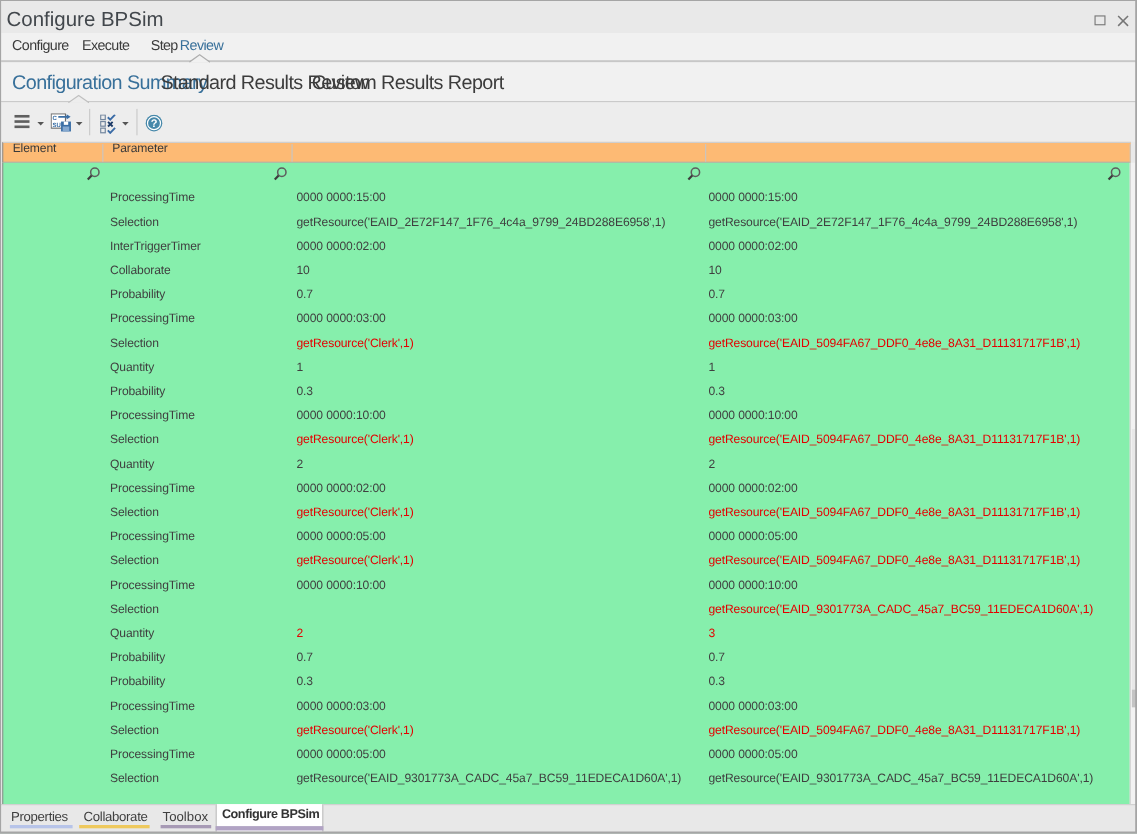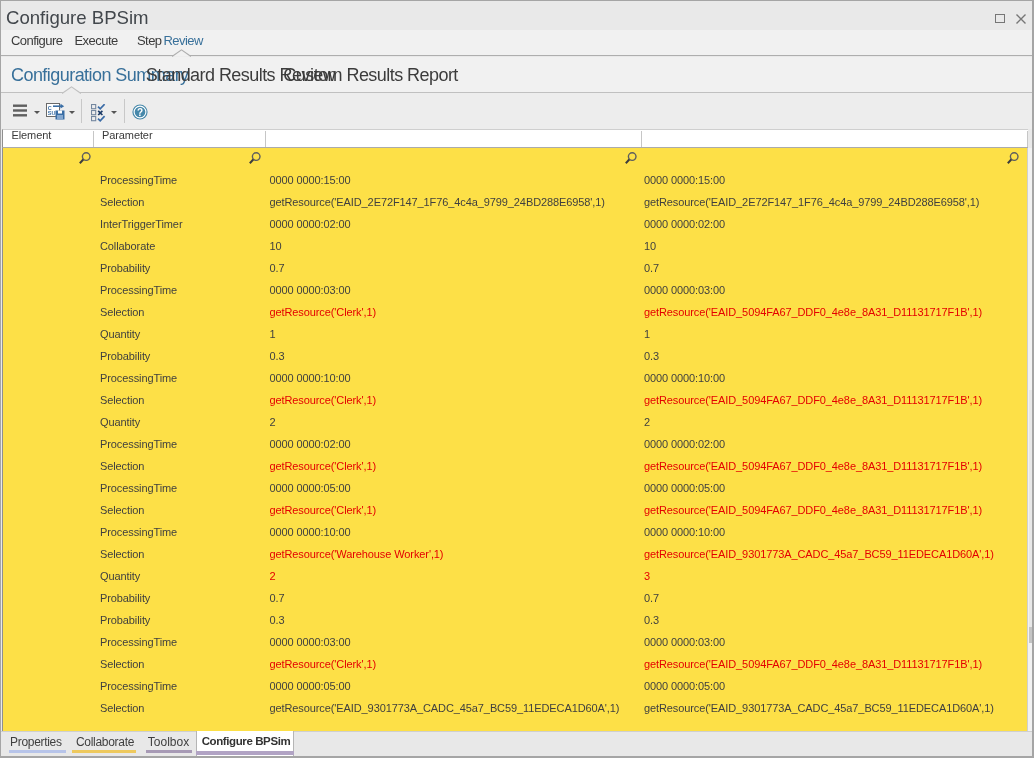--- a/index.html
+++ b/index.html
@@ -25,27 +25,27 @@
 .tabrow span { position:absolute; top:8px; height:20px; line-height:20px; font-size:18px;
   letter-spacing:-0.55px; color:#3c3c3c; }
 .blue { color:#38709a !important; }
 .notch { position:absolute; z-index:5; }
 
 .toolbar { position:absolute; left:1px; top:93px; width:1032px; height:36px; background:#ededed; }
 .tsep { position:absolute; top:6px; width:1px; height:24px; background:#c8c8c8; }
 .darr { position:absolute; width:0; height:0; border-left:3px solid transparent;
   border-right:3px solid transparent; border-top:3.6px solid #555; }
 
-.ghead { position:absolute; left:2px; top:129px; width:1026px; height:19px; background:#ffffff;
+.ghead { position:absolute; left:2px; top:129px; width:1026px; height:19px; background:#fdba74;
   border-top:1px solid #cfcfcf; border-bottom:1px solid #ababab; border-left:1px solid #8f8f8f; }
 .ghead span { position:absolute; top:-3px; height:17px; line-height:17px; font-size:11px;
   letter-spacing:-0.1px; color:#3a3a3a; white-space:nowrap; }
 .gv { position:absolute; top:1px; width:1px; height:16px; background:#c6c6c6; }
 
-.tbody { position:absolute; left:2px; top:148px; width:1026px; height:583px; background:#fde047;
+.tbody { position:absolute; left:2px; top:148px; width:1026px; height:583px; background:#86efac;
   border-left:1px solid #8f8f8f; overflow:hidden; }
 .mag { position:absolute; }
 .row { position:absolute; left:0; width:1026px; height:22px; }
 .row span { position:absolute; top:0; height:22px; line-height:22px; font-size:11px;
   letter-spacing:-0.1px; color:#3f3f3f; white-space:nowrap; }
 .cp { left:97px; }
 .c1 { left:266.5px; }
 .c2 { left:641px; }
 .r { color:#e40000 !important; }
 
@@ -240,21 +240,20 @@
       <span class="c1 r">getResource('Clerk',1)</span>
       <span class="c2 r">getResource('EAID_5094FA67_DDF0_4e8e_8A31_D11131717F1B',1)</span>
     </div>
 <div class="row" style="top:373px">
       <span class="cp">ProcessingTime</span>
       <span class="c1">0000 0000:10:00</span>
       <span class="c2">0000 0000:10:00</span>
     </div>
 <div class="row" style="top:395px">
       <span class="cp">Selection</span>
-      <span class="c1 r">getResource('Warehouse Worker',1)</span>
       <span class="c2 r">getResource('EAID_9301773A_CADC_45a7_BC59_11EDECA1D60A',1)</span>
     </div>
 <div class="row" style="top:417px">
       <span class="cp">Quantity</span>
       <span class="c1 r">2</span>
       <span class="c2 r">3</span>
     </div>
 <div class="row" style="top:439px">
       <span class="cp">Probability</span>
       <span class="c1">0.7</span>

